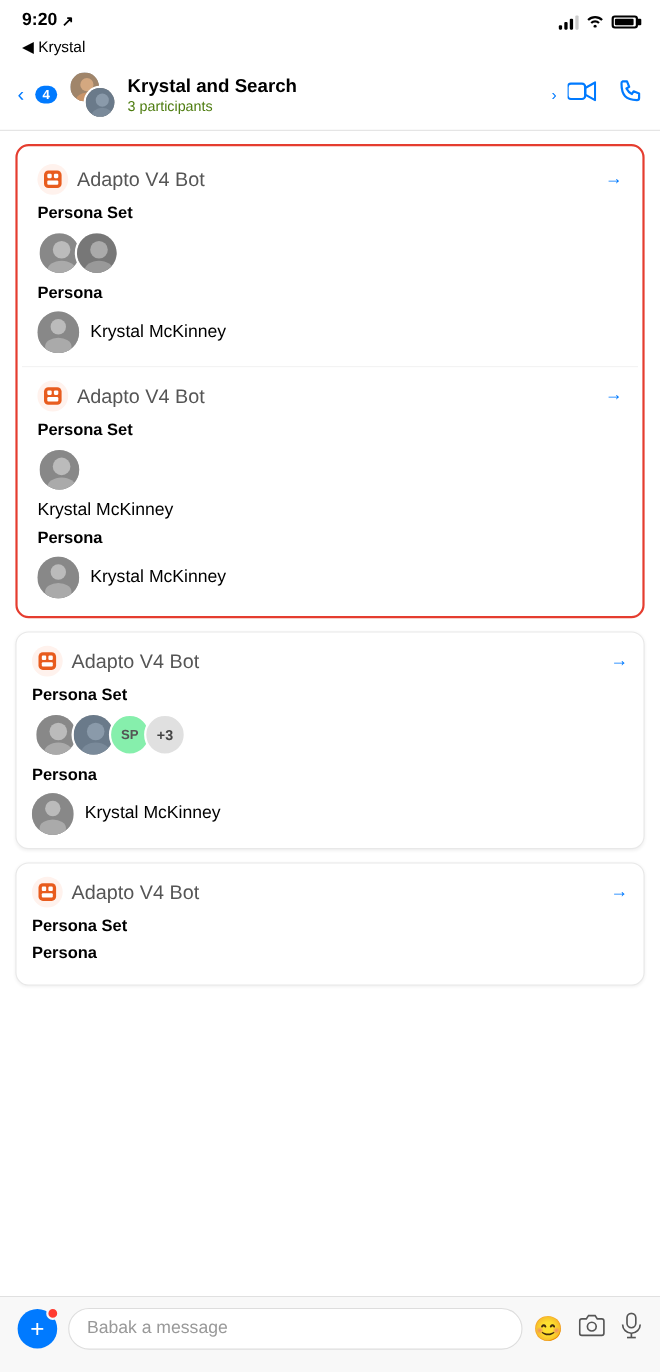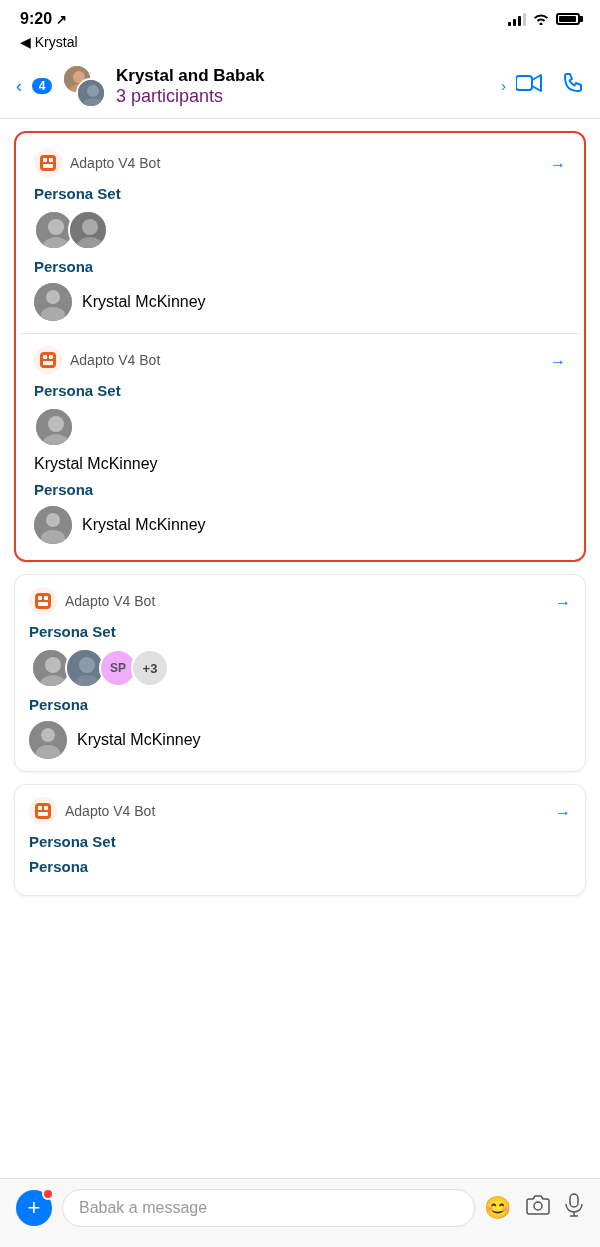--- a/index.html
+++ b/index.html
@@ -10,21 +10,21 @@
       width: 600px;
       min-height: 1247px;
       overflow-x: hidden;
       position: relative;
     }
 
     
     .status-bar {
       display: flex;
       justify-content: space-between;
-      align-items: center;
+      align-items: flex-end;
       padding: 10px 20px 4px 20px;
       font-size: 15px;
       font-weight: 600;
     }
     .status-left { display: flex; align-items: center; gap: 4px; }
     .status-time { font-size: 16px; font-weight: 700; }
     .status-arrow { font-size: 13px; }
     .status-right { display: flex; align-items: center; gap: 6px; }
     .signal-bars { display: flex; align-items: flex-end; gap: 2px; height: 14px; }
     .signal-bars span {
@@ -109,21 +109,21 @@
       background: #999;
       overflow: hidden;
     }
     .avatar-duo .av2 {
       bottom: 0; right: 0;
       background: #777;
       overflow: hidden;
     }
     .header-info { flex: 1; }
     .header-name { font-size: 17px; font-weight: 600; }
-    .header-sub { font-size: 18px; color: #701a75; }
+    .header-sub { font-size: 13px; color: #4d7c0f; }
     .header-chevron { font-size: 14px; color: #007AFF; }
     .header-actions { display: flex; gap: 20px; align-items: center; }
     .header-icon { font-size: 22px; color: #007AFF; cursor: pointer; }
 
     
     .messages-area {
       flex: 1;
       overflow-y: auto;
       padding: 12px 14px;
       background: #fff;
@@ -176,27 +176,27 @@
     .bot-avatar {
       width: 28px;
       height: 28px;
       border-radius: 14px;
       flex-shrink: 0;
       display: flex;
       align-items: center;
       justify-content: center;
       font-size: 16px;
     }
-    .bot-name { font-size: 14px; color: #555; font-weight: 500; }
+    .bot-name { font-size: 18px; color: #555; font-weight: 500; }
     .msg-arrow { color: #007AFF; font-size: 16px; cursor: pointer; }
 
     .section-label {
       font-size: 15px;
       font-weight: 700;
-      color: #0c4a6e;
+      color: #000000;
       margin: 8px 0 8px 0;
     }
 
     
     .persona-avatars {
       display: flex;
       align-items: center;
       gap: -6px;
       margin-bottom: 8px;
     }
@@ -230,21 +230,21 @@
     .persona-name { font-size: 16px; color: #000; font-weight: 400; }
 
     
     .avatar-placeholder {
       display: inline-flex;
       align-items: center;
       justify-content: center;
       width: 38px;
       height: 38px;
       border-radius: 19px;
-      background: #f0abfc;
+      background: #86efac;
       color: #555;
       font-size: 12px;
       font-weight: 600;
       border: 2px solid #fff;
     }
     .avatar-count {
       display: inline-flex;
       align-items: center;
       justify-content: center;
       width: 38px;
@@ -357,21 +357,21 @@
     <div class="av2">
       <svg viewBox="0 0 30 30" width="30" height="30">
         <rect width="30" height="30" fill="#6a7a8a"></rect>
         <circle cx="15" cy="11" r="6" fill="#8a9aaa"></circle>
         <ellipse cx="15" cy="26" rx="10" ry="8" fill="#7a8a9a"></ellipse>
       </svg>
     </div>
   </div>
 
   <div class="header-info">
-    <div class="header-name">Krystal and Babak</div>
+    <div class="header-name">Krystal and Search</div>
     <div class="header-sub">3 participants</div>
   </div>
   <span class="header-chevron">›</span>
 
   <div class="header-actions">
     <span class="header-icon">
       <svg width="26" height="20" viewBox="0 0 26 20">
         <rect x="0" y="3" width="16" height="14" rx="3" fill="none" stroke="#007AFF" stroke-width="2"></rect>
         <polygon points="16,7 25,2 25,18 16,13" fill="none" stroke="#007AFF" stroke-width="2" stroke-linejoin="round"></polygon>
       </svg>

